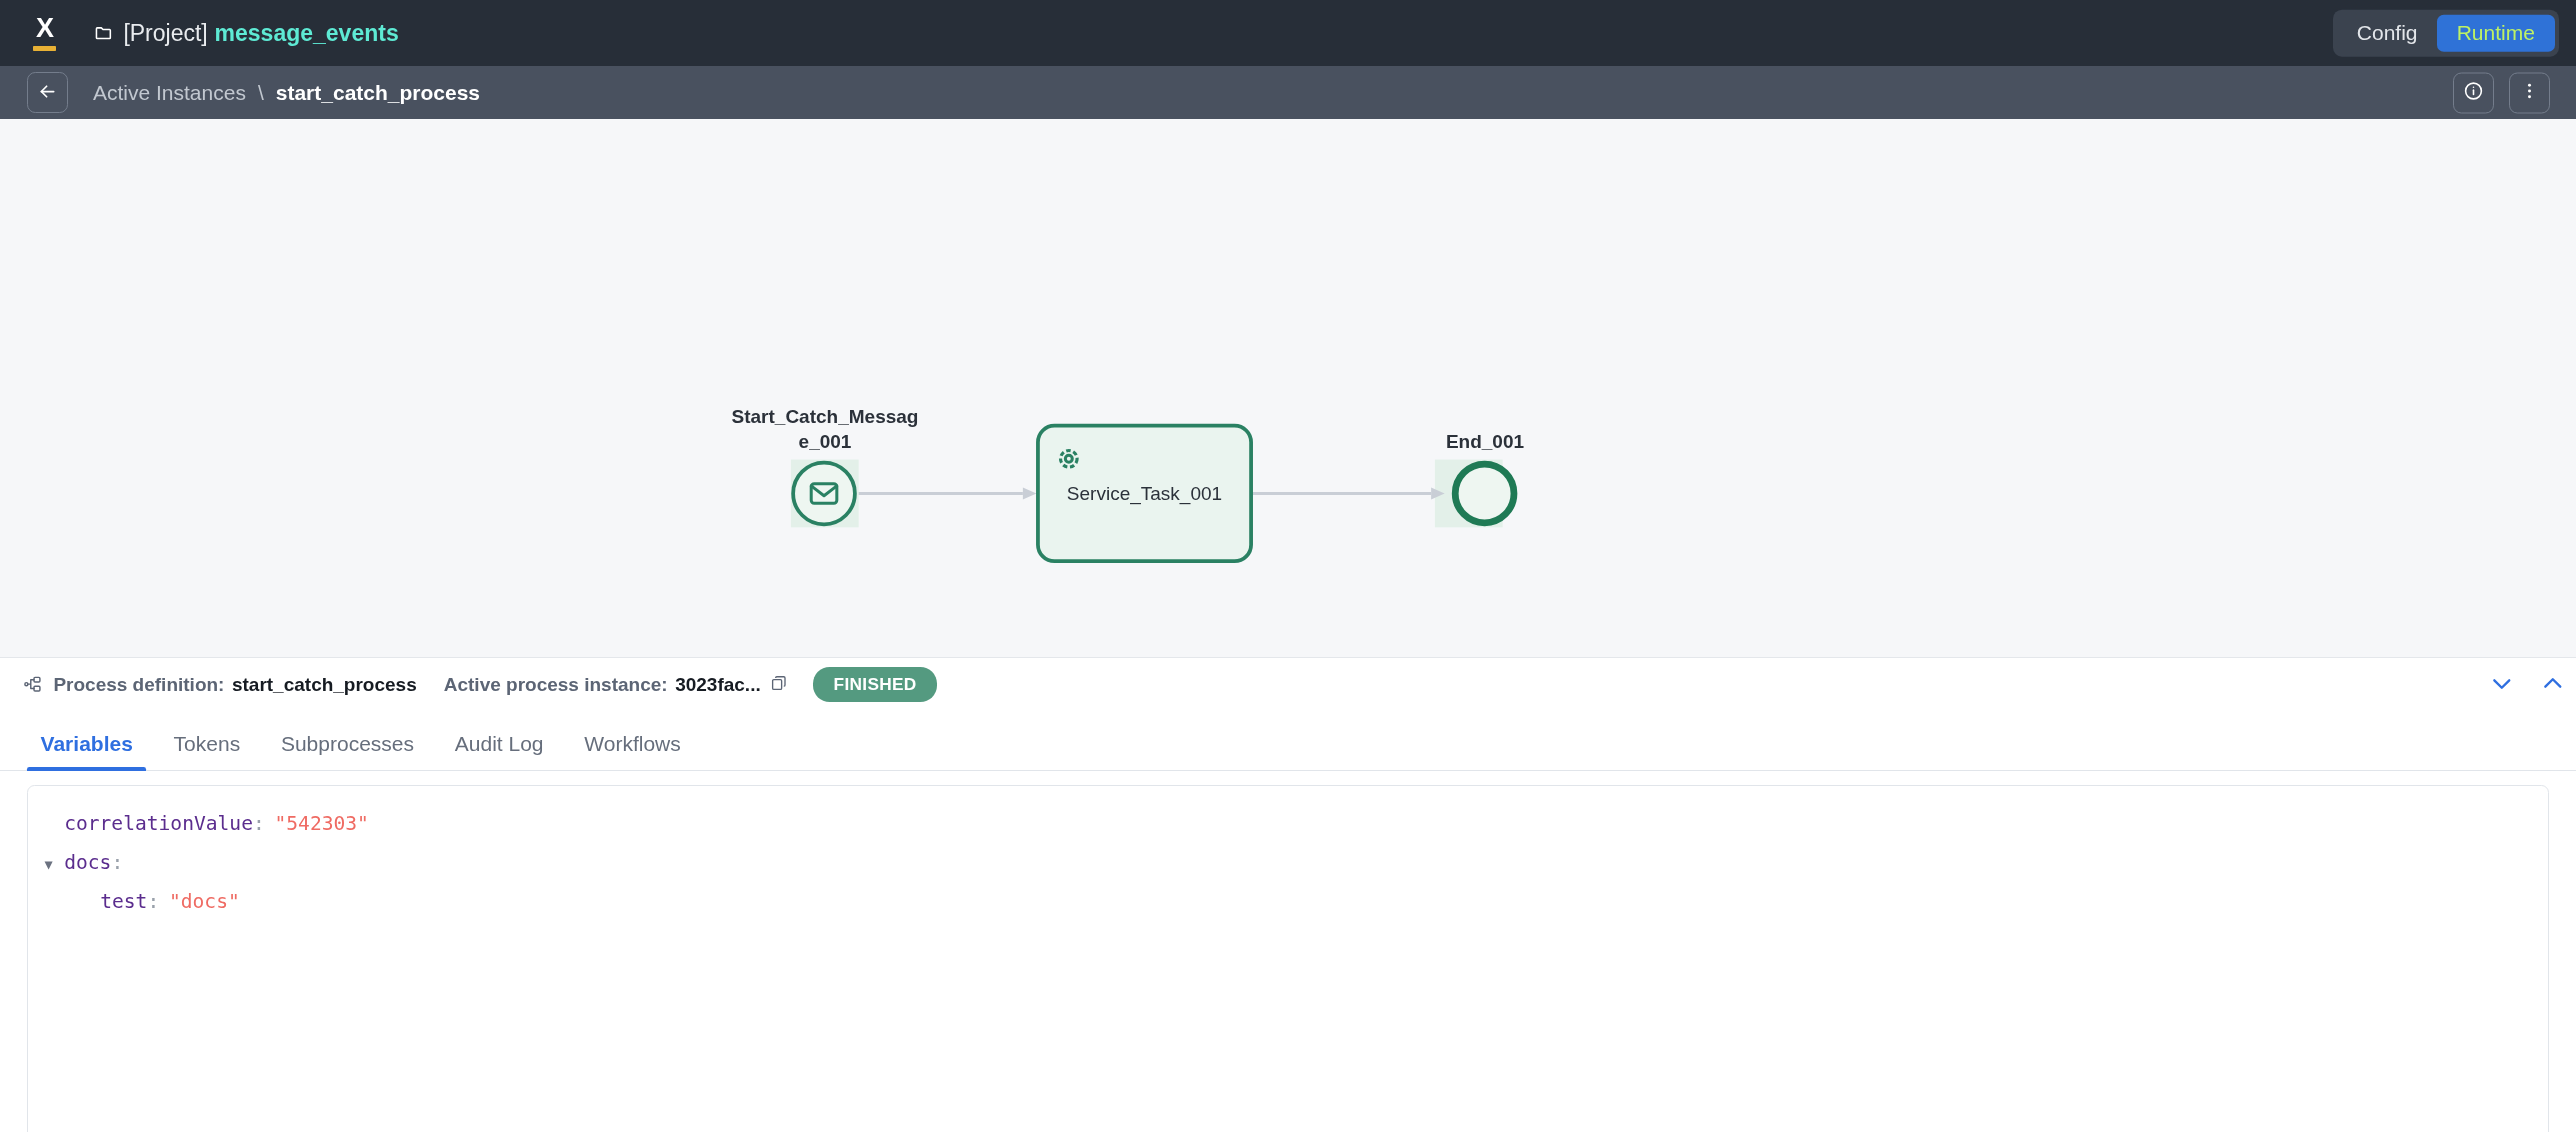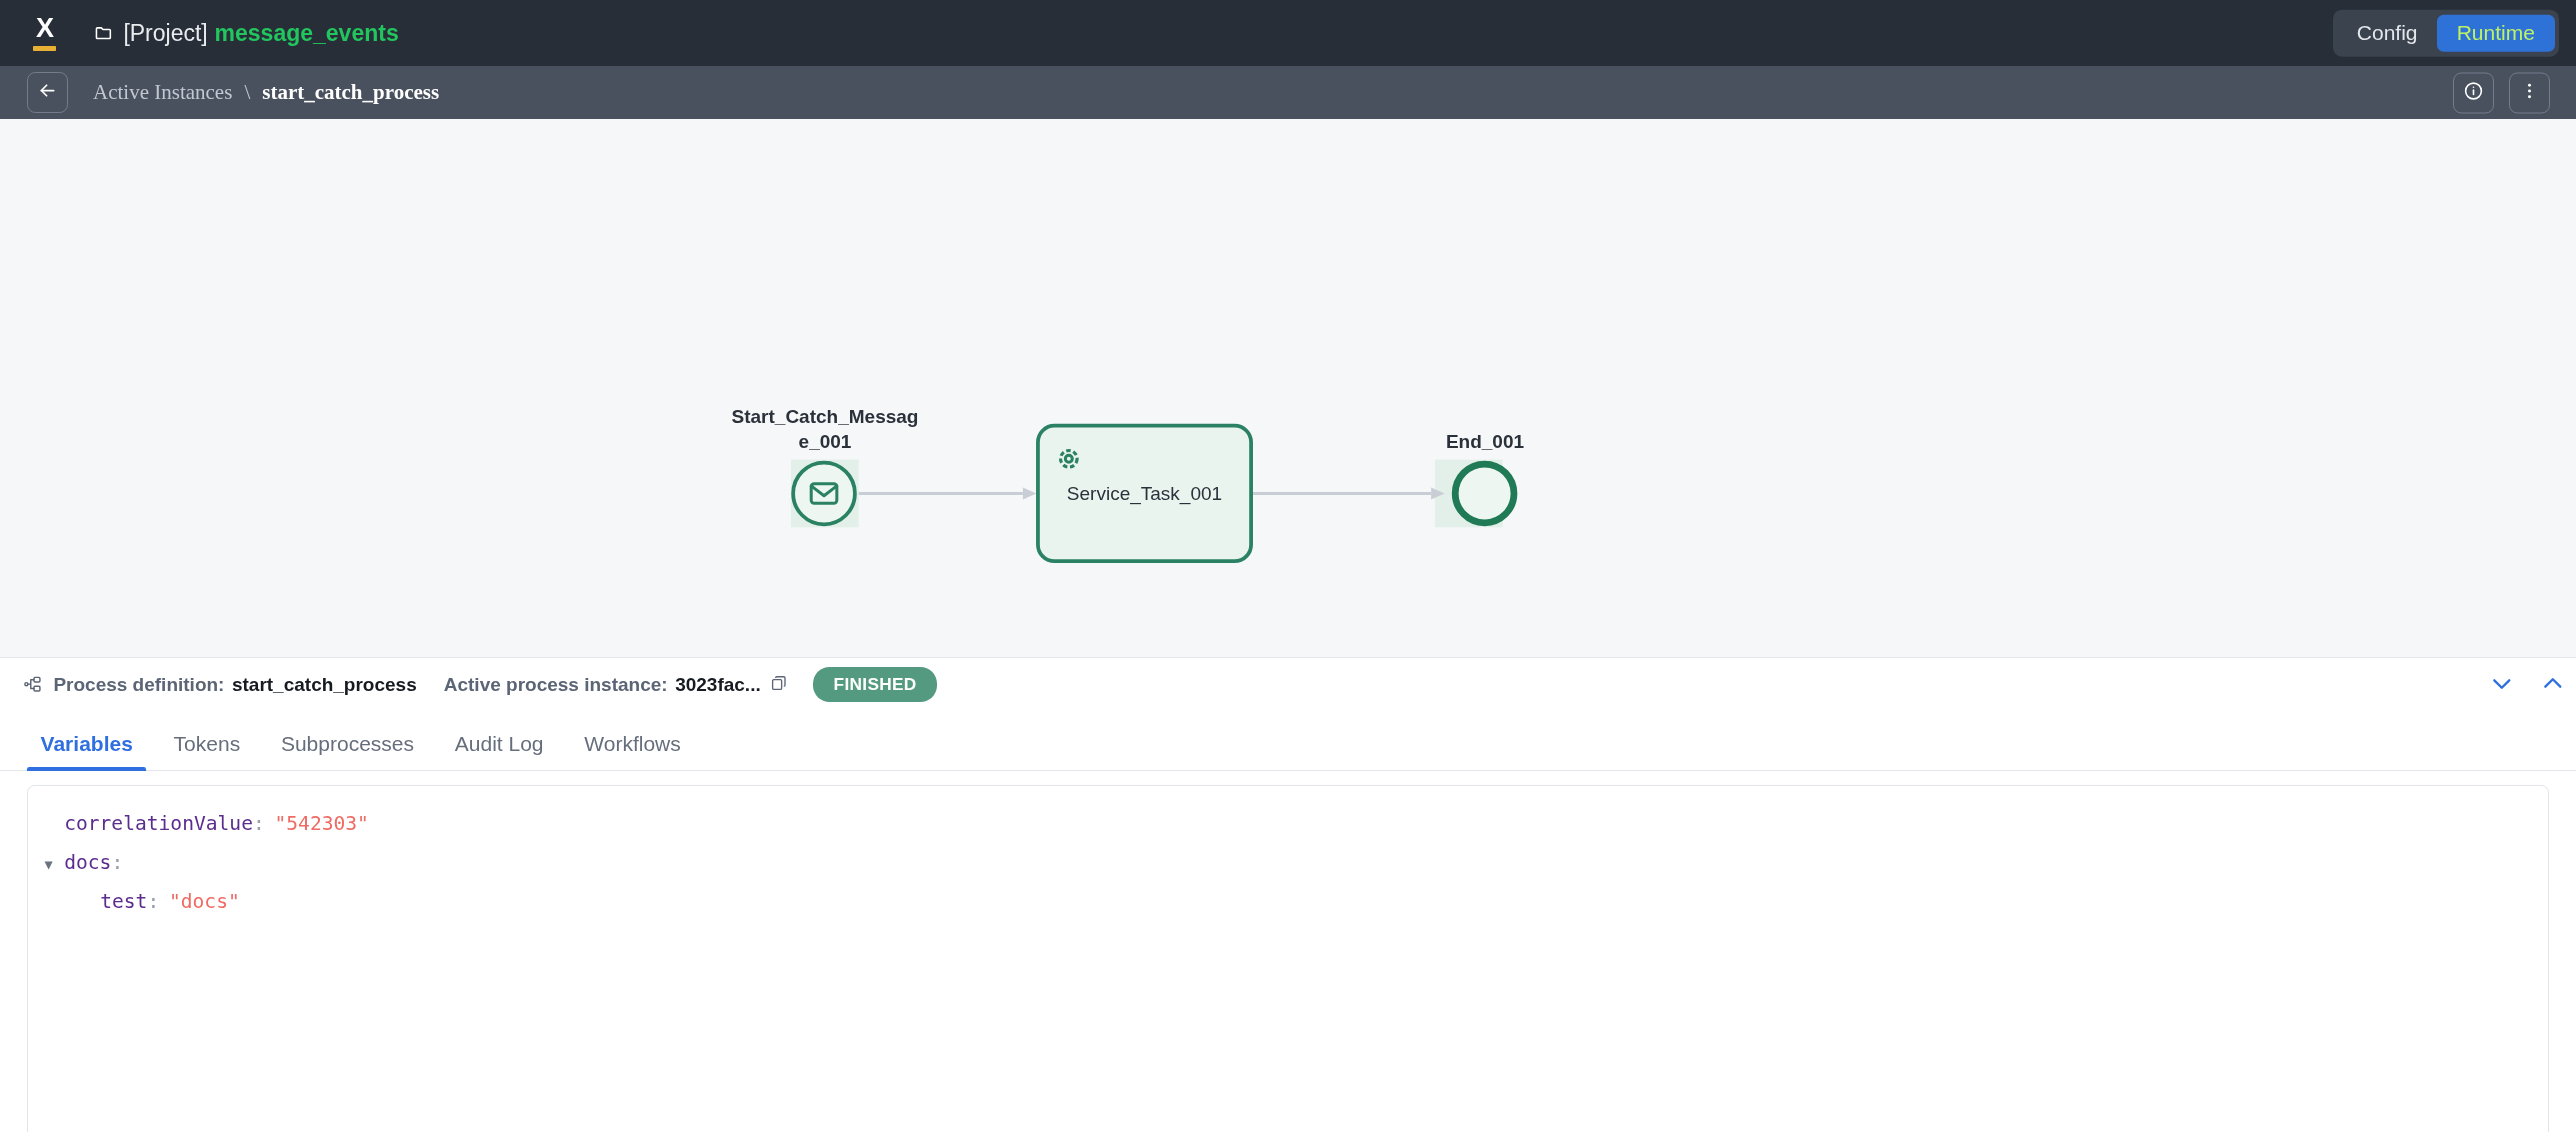--- a/index.html
+++ b/index.html
@@ -37,21 +37,21 @@
     background: #e8b135;
     margin-top: 3.8px;
     border-radius: 0.8px;
   }
   .folder-icon { margin-right: 9.8px; display: flex; align-items: center; }
   .title-wrap {
     display: flex; 
     color: #ffffff; font-size: 23px;
   }
   .title-project { color: #e9ecef; font-weight: 400; margin-right: 6.8px; }
-  .title-name { color: #22c55e; font-weight: 700; }
+  .title-name { color: #5eead4; font-weight: 700; }
 
   .segmented {
     position: absolute; right: 17px; top: 50%;
     transform: translateY(-50%);
     background: #3b434f;
     border-radius: 9px;
     padding: 4.5px;
     display: flex; align-items: center;
   }
   .seg-btn {
@@ -65,21 +65,20 @@
   .seg-btn.active { background: #2f72d7; color: #bef264; text-align: right; }
 
   
   .crumbbar {
     height: 53px;
     background: #49515f;
     display: flex;
     align-items: center;
     padding: 0 27px;
     position: relative;
-    font-family: Liberation Serif, serif;
   }
   .iconbtn {
     width: 41px; height: 41px;
     border: 1.1px solid #747d8c;
     border-radius: 8.3px;
     display: flex; align-items: center; justify-content: center;
     cursor: pointer;
     flex: 0 0 auto;
   }
   .crumbs {

